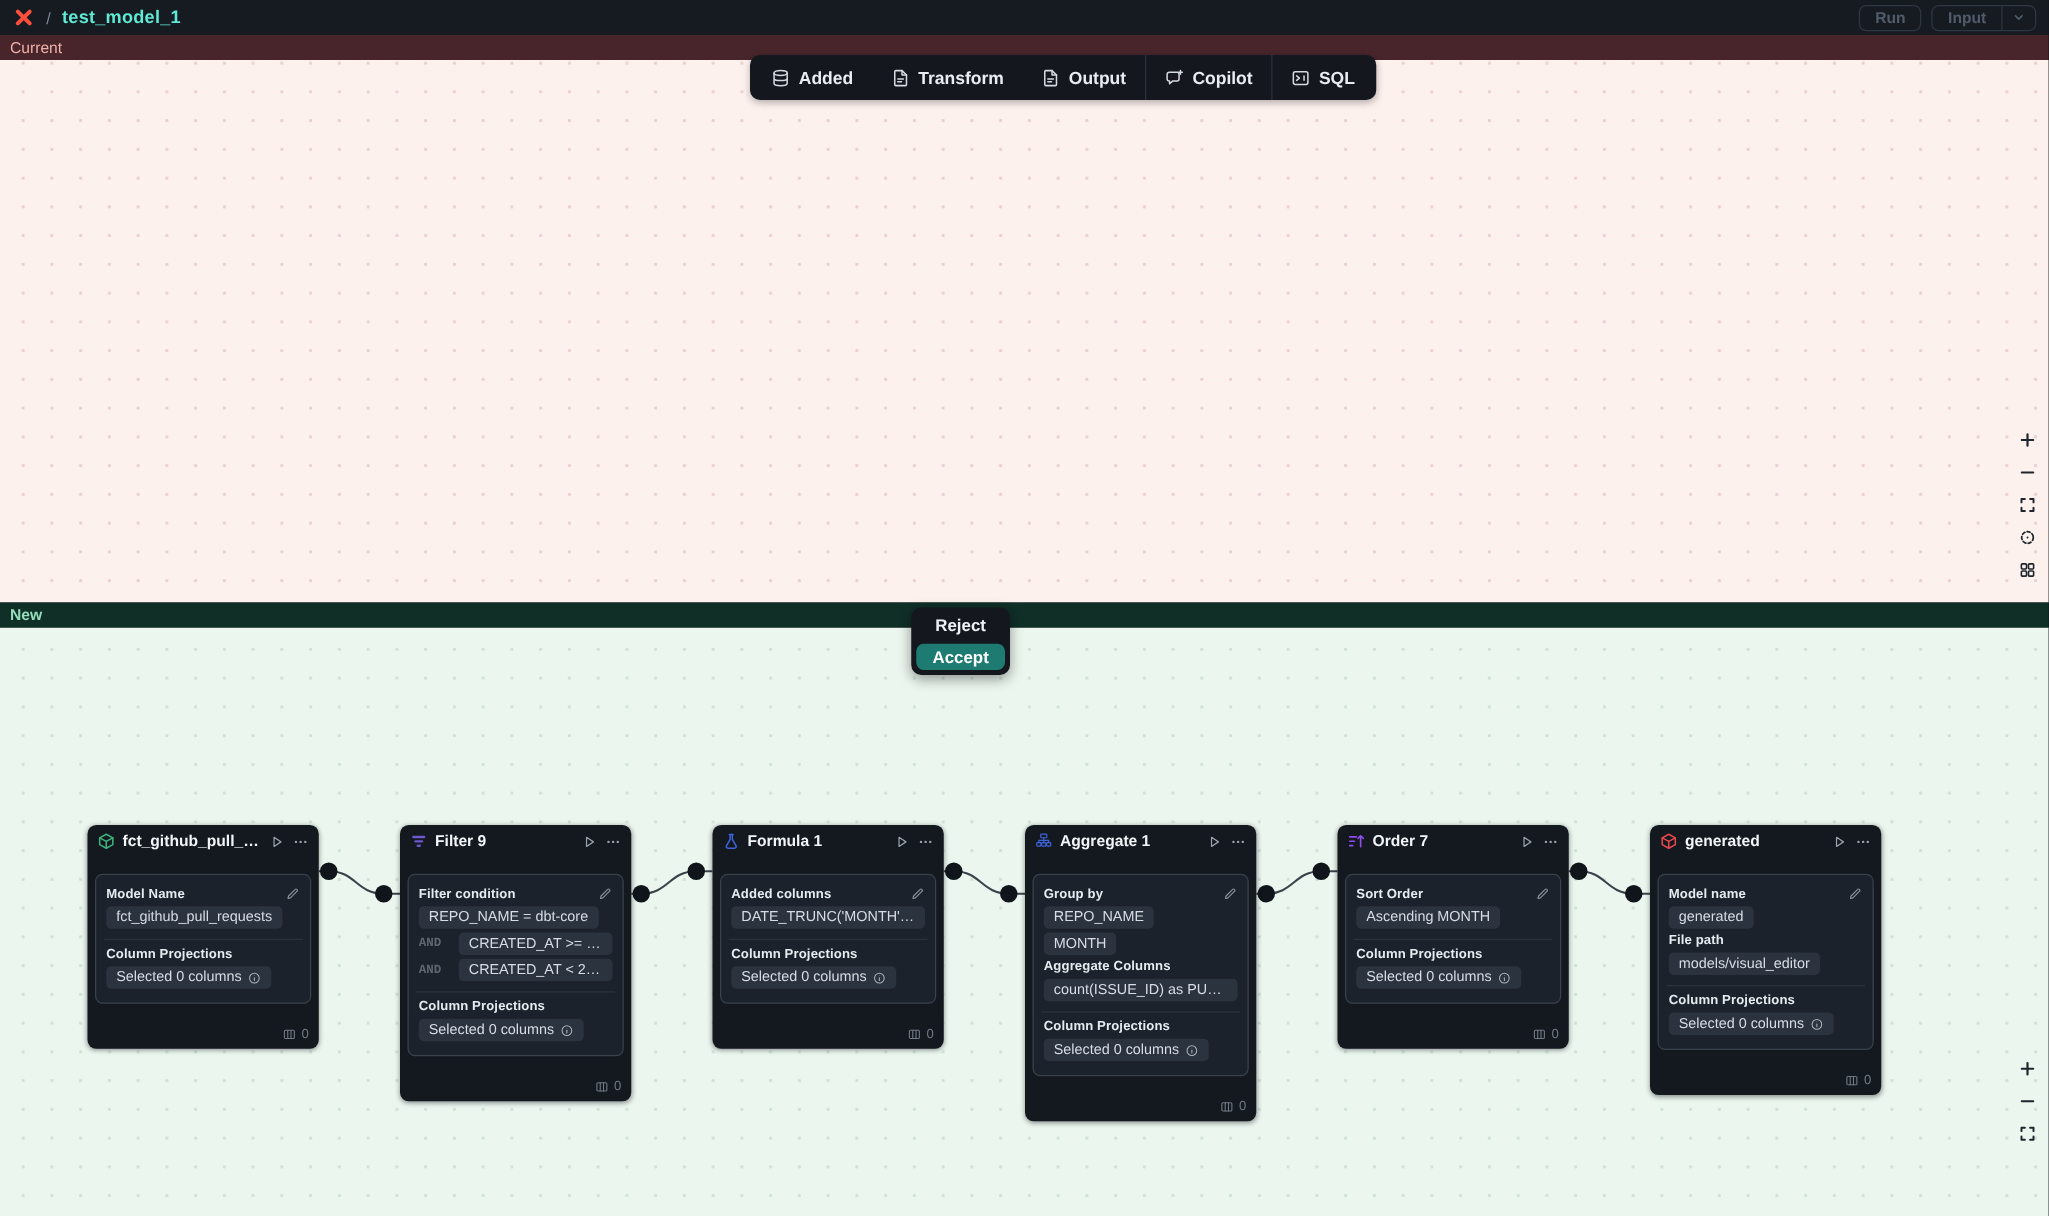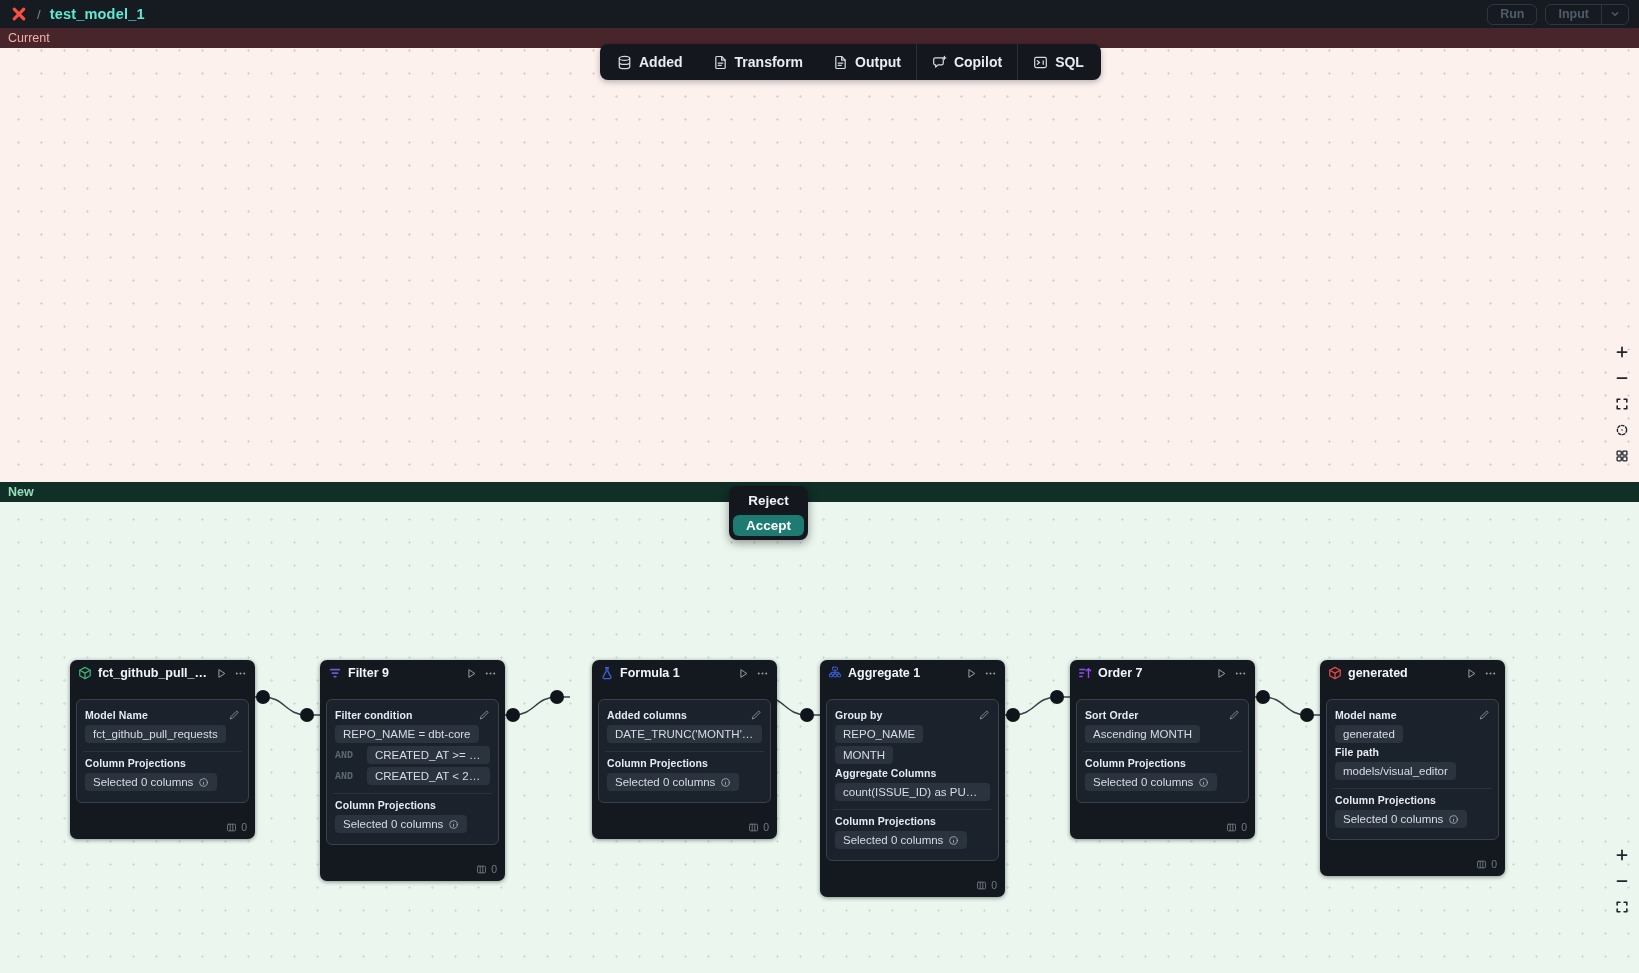--- a/index.html
+++ b/index.html
@@ -368,21 +368,21 @@
           <div class="node-footer">
             <span class="icon i11">
               <svg viewBox="0 0 16 16" width="100%" height="100%" fill="none" stroke="currentColor" stroke-width="1.3" stroke-linecap="round" stroke-linejoin="round">
                 <rect x="2.2" y="3.2" width="11.6" height="9.6" rx="1.3"></rect>
                 <path d="M6.1 3.2v9.6M9.9 3.2v9.6"></path>
               </svg>
             </span>
             <span>0</span>
           </div>
         </div>
-        <div class="node" style="left: 592px; top: 158px;">
+        <div class="node" style="left: 570px; top: 158px;">
           <div class="node-header">
             <span class="icon i14" style="color: rgb(62, 99, 221);">
               <svg viewBox="0 0 16 16" width="100%" height="100%" fill="none" stroke="currentColor" stroke-width="1.4" stroke-linecap="round" stroke-linejoin="round">
                 <path d="M6.2 1.8h3.6M7 1.8v4.4l-3.4 6a1.5 1.5 0 0 0 1.3 2.2h6.2a1.5 1.5 0 0 0 1.3-2.2L9 6.2V1.8"></path>
               </svg>
             </span>
             <span class="node-title">Formula 1</span>
             <span class="icon i13 hicon">
               <svg viewBox="0 0 16 16" width="100%" height="100%" fill="none" stroke="currentColor" stroke-width="1.2" stroke-linecap="round" stroke-linejoin="round">
                 <path d="M5.2 3.5 12 8l-6.8 4.5z"></path>

